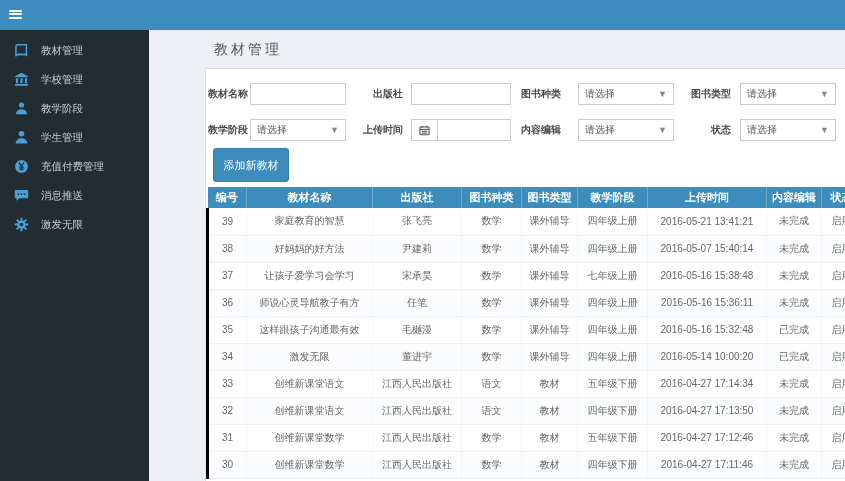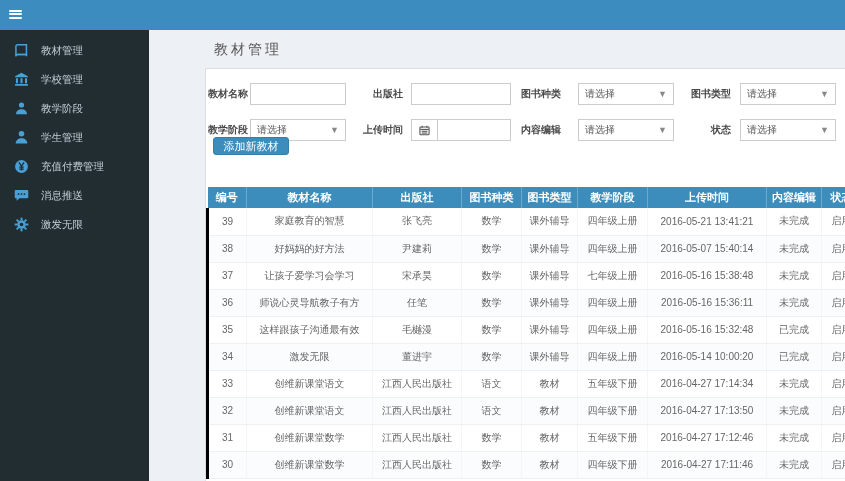--- a/index.html
+++ b/index.html
@@ -43,21 +43,21 @@
   .date-group { position:absolute; top:50px; left:205px; width:100px; height:22px; display:flex; }
   .date-addon { width:26px; height:22px; border:1px solid #ccc; border-right:none; background:#fff;
                 display:flex; align-items:center; justify-content:center; cursor:pointer; }
   .date-input { flex:1; height:22px; border:1px solid #ccc; }
   .date-input input { width:100%; height:100%; border:0; outline:none; font-size:10px; padding:0 4px;
                       font-family:inherit; background:transparent; }
 
   .btn { background:#3c8dbc; color:#fff; border:1px solid #367fa9; border-radius:3px;
          font-size:11px; cursor:pointer; font-family:inherit; }
   .search-btn { position:absolute; left:647px; top:48px; width:58px; height:25px; }
-  .add-btn { position:absolute; left:7px; top:68px; width:76px; height:18px; }
+  .add-btn { position:absolute; left:7px; top:79px; width:76px; height:34px; }
 
   
   .grid { position:absolute; left:0; top:118px; border-collapse:collapse; table-layout:fixed; }
   .grid th { background:#3c8dbc; color:#fff; font-size:11px; font-weight:bold; height:21px;
              text-align:center; border-right:1px solid rgba(255,255,255,.25); padding:0 2px; }
   .grid td { height:27px; font-size:10px; color:#666; text-align:center;
              border-bottom:1px solid #eef1f3; border-right:1px solid #f3f5f7;
              background:#fff; padding:0 2px; overflow:hidden; white-space:nowrap; }
   .grid tr:nth-child(even) td { background:#fbfcfd; }
   .grid td:first-child { border-left:3px solid #000000; }

